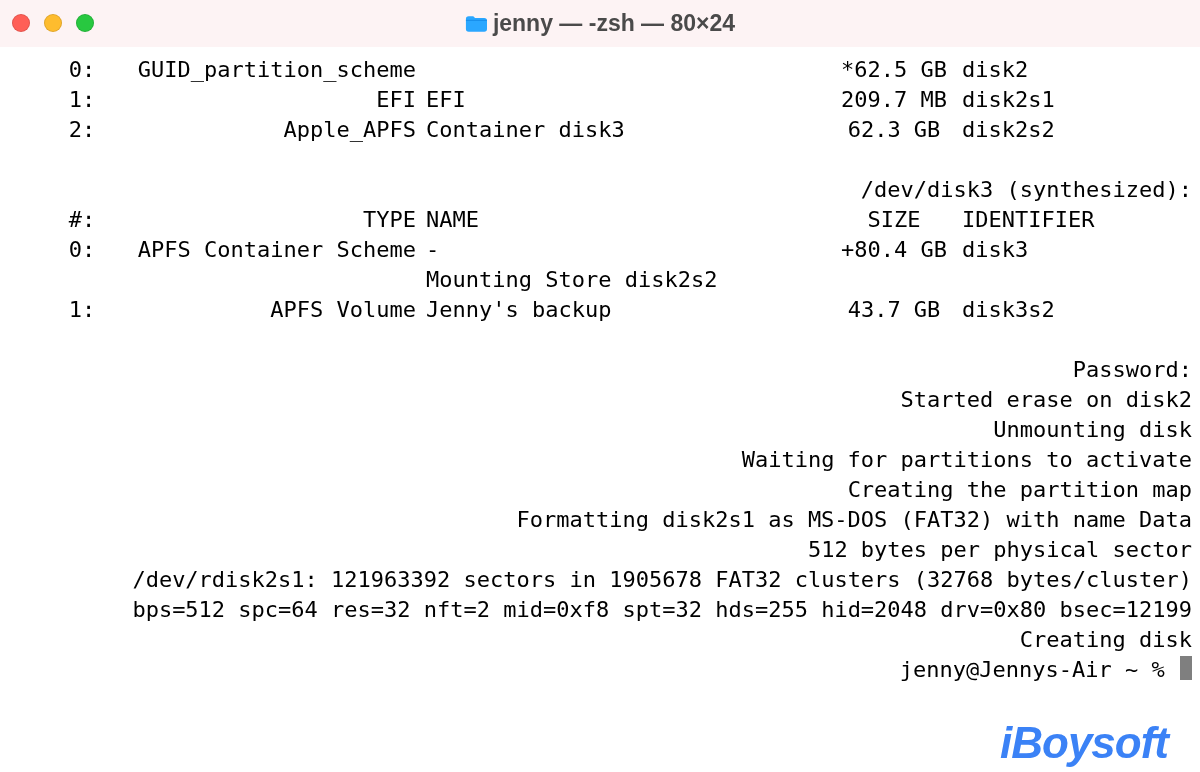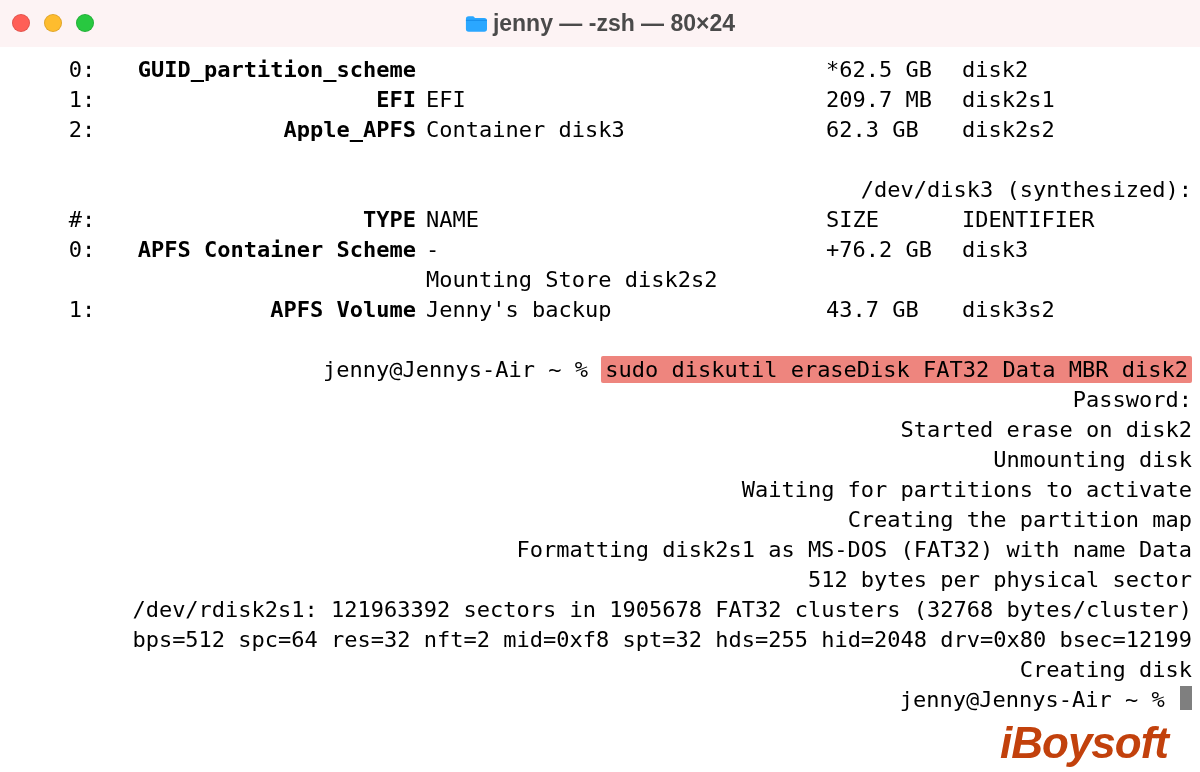--- a/index.html
+++ b/index.html
@@ -15,31 +15,31 @@
   .red{background:#ff5f57;}
   .yellow{background:#febc2e;}
   .green{background:#28c840;}
   .title{flex:1;text-align:center;font-family:-apple-system,BlinkMacSystemFont,"Helvetica Neue",sans-serif;font-size:23px;font-weight:700;color:#4a4a4a;display:flex;justify-content:center;align-items:center;gap:6px;}
   .folder-icon{width:22px;height:17px;display:inline-block;position:relative;}
   .folder-icon svg{display:block;}
   .term{padding:8px 8px 0 8px;}
   .row{display:flex;white-space:pre;}
   .c-idx{width:74px;text-align:right;}
   .c-colon{width:14px;}
-  .c-type{flex:0 0 auto;width:320px;text-align:right;padding-right:10px;font-weight:bold;}
+  .c-type{flex:0 0 auto;width:320px;text-align:right;padding-right:10px;}
   .c-name{flex:0 0 auto;width:400px;}
-  .c-size{flex:0 0 auto;width:136px;text-align:left;}
+  .c-size{flex:0 0 auto;width:136px;text-align:center;}
   .c-id{flex:0 0 auto;}
   .line{white-space:pre;text-align:right;}
   .hl{background:#ee857e;color:#000;padding:1px 4px 1px 4px;border-radius:2px;}
   .cursor{display:inline-block;width:12px;height:24px;background:#7f7f7f;vertical-align:-3px;margin-left:2px;}
   .watermark{
     position:absolute;right:32px;bottom:14px;
     font-family:-apple-system,BlinkMacSystemFont,"Helvetica Neue",sans-serif;
-    font-weight:800;font-style:italic;font-size:44px;color:#c2410c;
+    font-weight:800;font-style:italic;font-size:44px;color:#3b82f6;
     letter-spacing:-1px;
   }
 </style>
 </head>
 <body>
 
 <div class="titlebar">
   <div class="traffic">
     <div class="dot red"></div>
     <div class="dot yellow"></div>
@@ -70,28 +70,27 @@
 
   <div class="row">
     <span class="c-idx">#</span><span class="c-colon">:</span>
     <span class="c-type">TYPE</span>
     <span class="c-name">NAME</span>
     <span class="c-size">SIZE</span>
     <span class="c-id">IDENTIFIER</span>
   </div>
 
   <div id="disk3-rows">
-      <div class="row"><span class="c-idx">0</span><span class="c-colon">:</span><span class="c-type">APFS Container Scheme</span><span class="c-name">-</span><span class="c-size">+76.2 GB</span><span class="c-id">disk3</span></div>
+      <div class="row"><span class="c-idx">0</span><span class="c-colon">:</span><span class="c-type">APFS Container Scheme</span><span class="c-name">-</span><span class="c-size">+80.4 GB</span><span class="c-id">disk3</span></div>
       <div class="row"><span class="c-idx"></span><span class="c-colon"> </span><span class="c-type"></span><span class="c-name">Mounting Store disk2s2</span><span class="c-size"></span><span class="c-id"></span></div>
       <div class="row"><span class="c-idx">1</span><span class="c-colon">:</span><span class="c-type">APFS Volume</span><span class="c-name">Jenny's backup</span><span class="c-size">43.7 GB</span><span class="c-id">disk3s2</span></div>
     </div>
 
   <div class="line">&nbsp;</div>
 
-  <div class="line"><span>jenny@Jennys-Air ~ % </span><span class="hl">sudo diskutil eraseDisk FAT32 Data MBR disk2</span></div>
 
   <div id="output-lines">
       <div class="line">Password:</div>
       <div class="line">Started erase on disk2</div>
       <div class="line">Unmounting disk</div>
       <div class="line">Waiting for partitions to activate</div>
       <div class="line">Creating the partition map</div>
       <div class="line">Formatting disk2s1 as MS-DOS (FAT32) with name Data</div>
       <div class="line">512 bytes per physical sector</div>
       <div class="line">/dev/rdisk2s1: 121963392 sectors in 1905678 FAT32 clusters (32768 bytes/cluster)</div>

